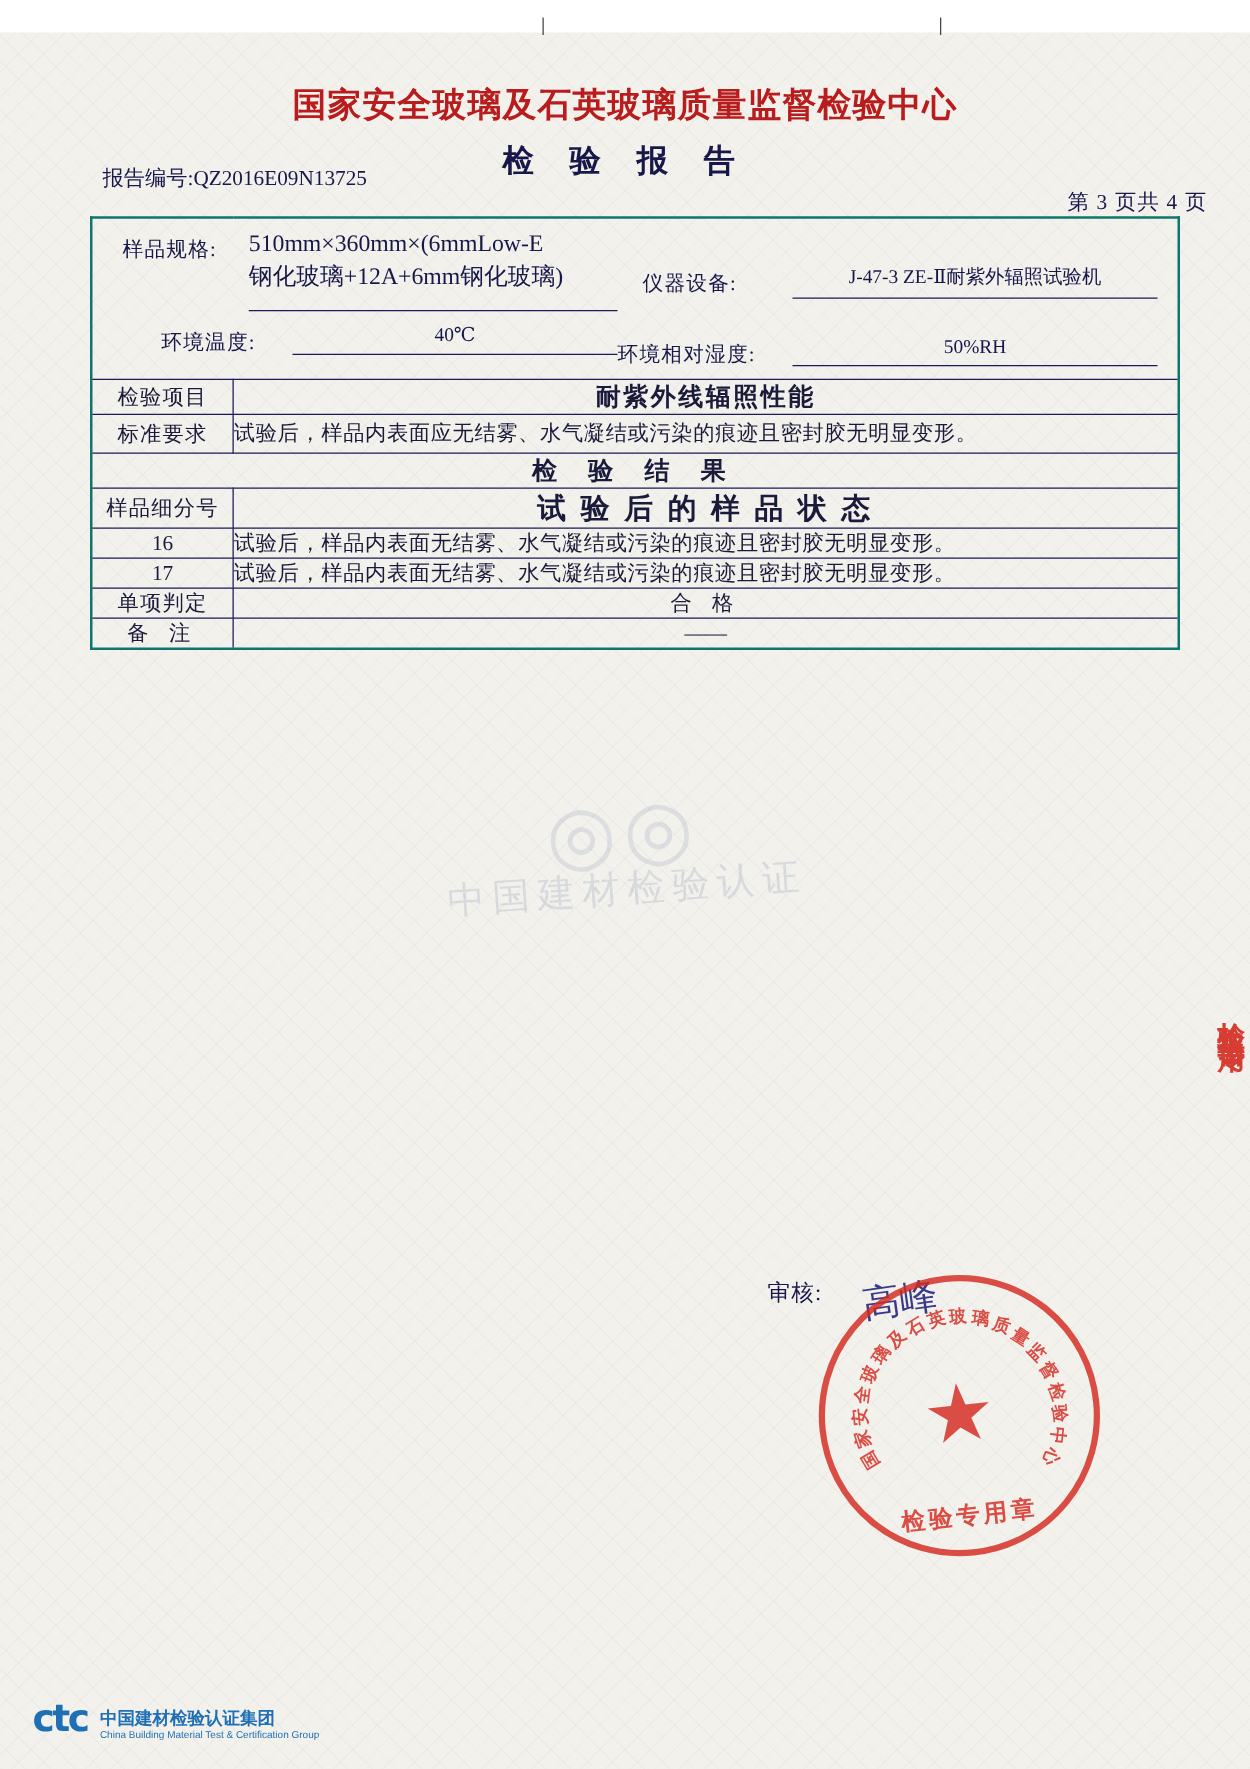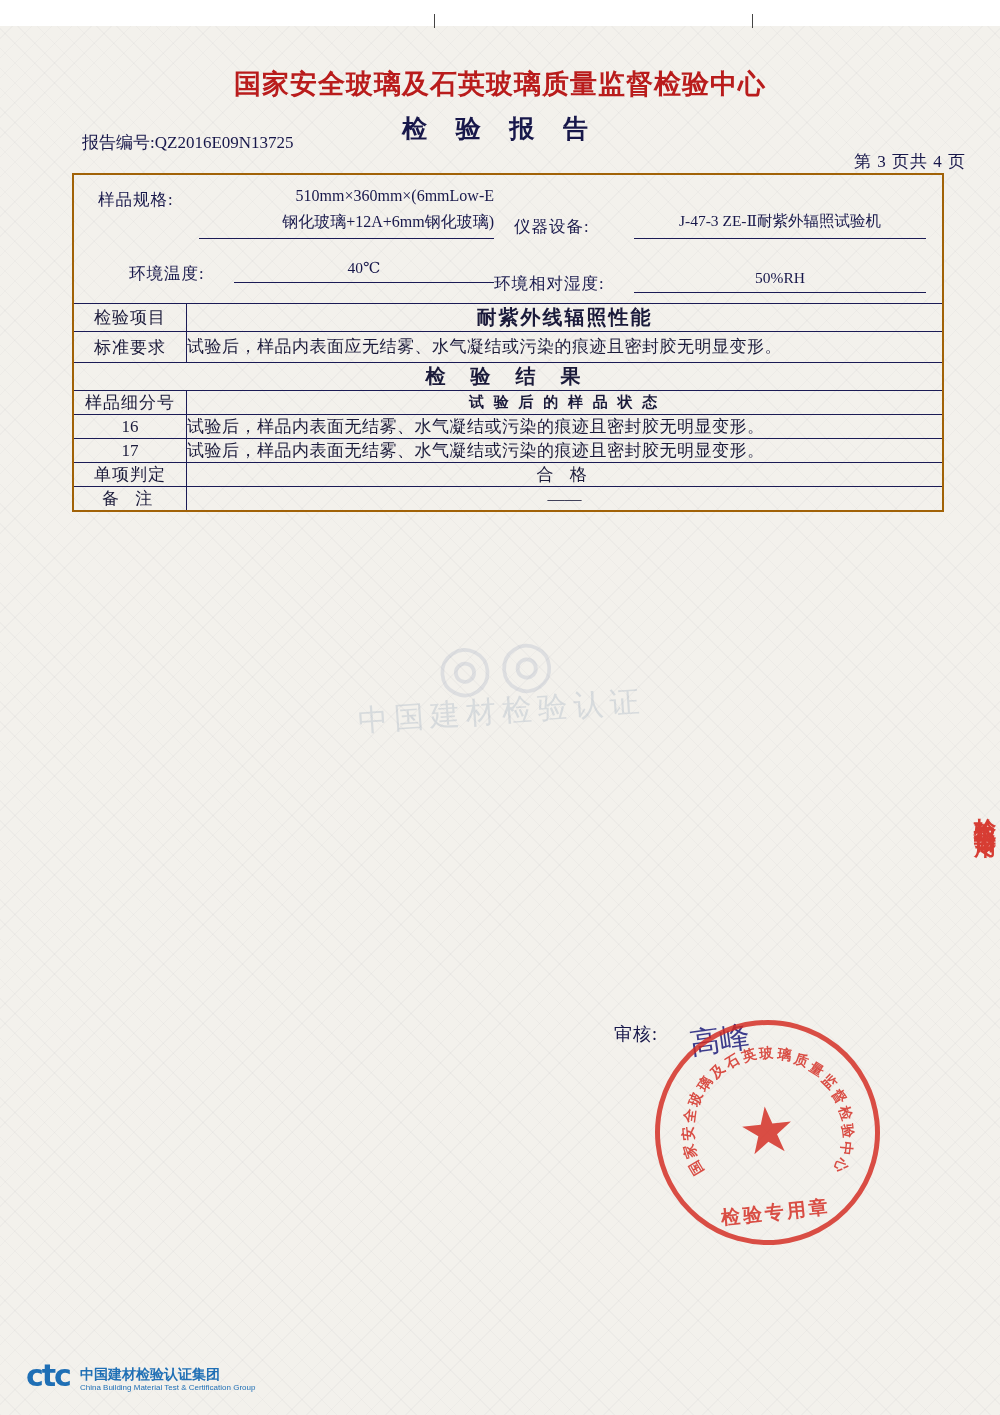--- a/index.html
+++ b/index.html
@@ -75,21 +75,21 @@
     font-size: 17px;
     color: #17174a;
     letter-spacing: 1px;
   }
 
   .table {
     position: absolute;
     top: 173px;
     left: 72px;
     width: 872px;
-    border: 2px solid #a16207;
+    border: 2px solid #0f766e;
     border-collapse: collapse;
   }
   .table td {
     border: 1px solid #1b1b55;
     padding: 0;
     vertical-align: middle;
   }
 
   
   .info-block {
@@ -99,22 +99,22 @@
   .info-row {
     position: absolute;
     font-size: 16px;
     color: #17174a;
   }
   .lbl { font-size: 16.5px; letter-spacing: 1px; }
 
   .spec-label { left: 24px; top: 14px; }
   .spec-value {
     left: 125px; top: 8px; width: 295px;
-    text-align: right; line-height: 26px; font-size: 16px;
-    border-bottom: 1px solid #1b1b55; padding-bottom: 3px;
+    text-align: left; line-height: 26px; font-size: 19px;
+    border-bottom: 1px solid #1b1b55; padding-bottom: 13px;
   }
   .device-label { left: 440px; top: 41px; }
   .device-value {
     left: 560px; top: 36px; width: 292px;
     text-align: center; font-size: 15.5px;
     border-bottom: 1px solid #1b1b55; padding-bottom: 6px;
   }
   .temp-label { left: 55px; top: 88px; }
   .temp-value {
     left: 160px; top: 84px; width: 260px;
@@ -149,21 +149,21 @@
   }
   .result-head {
     text-align: center;
     font-size: 20px;
     font-weight: bold;
     letter-spacing: 10px;
     padding: 20px 0;
   }
   .sub-head {
     text-align: center;
-    font-size: 15px;
+    font-size: 23px;
     font-weight: bold;
     letter-spacing: 3px;
     padding: 20px 0;
   }
   .data-cell {
     font-size: 17px;
     padding: 22px 26px;
     letter-spacing: 0.5px;
   }
   .num-cell {

